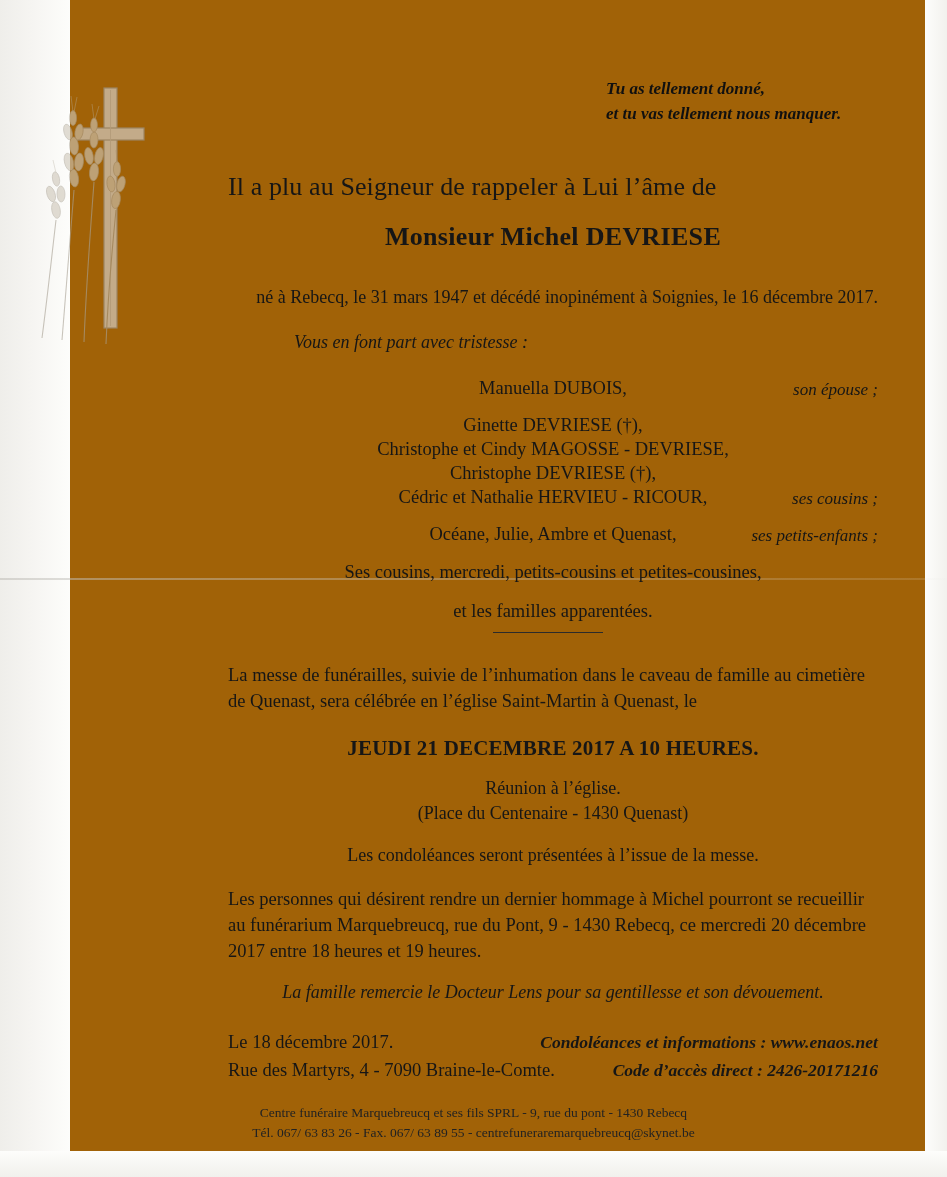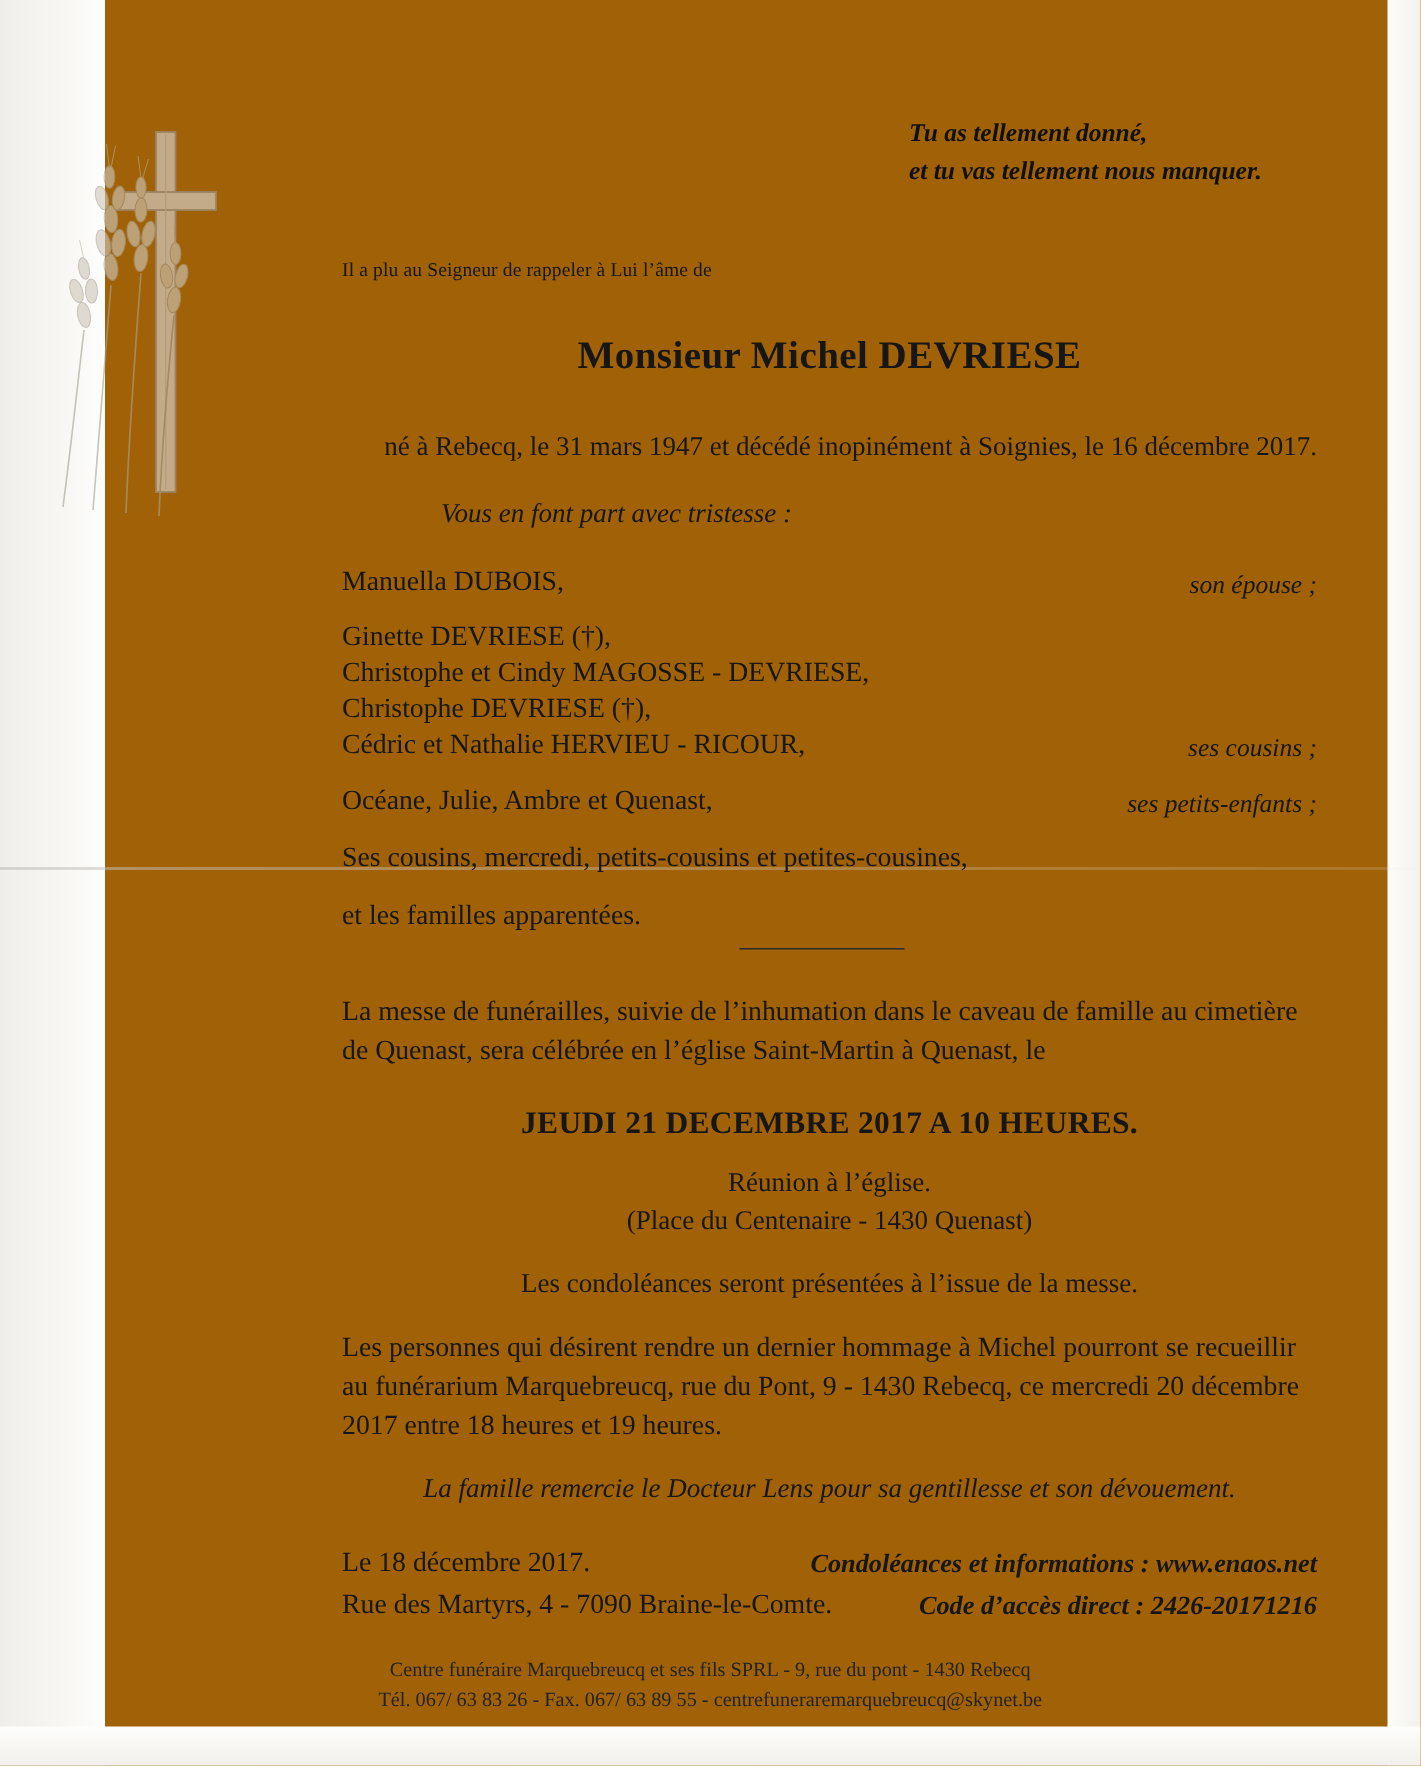--- a/index.html
+++ b/index.html
@@ -69,21 +69,21 @@
     font-size: 17px;
     line-height: 25px;
     font-weight: 600;
     color: #101010;
   }
 
   .intro {
     position: absolute;
     top: 172px;
     left: 0;
-    font-size: 13px;
+    font-size: 26px;
     letter-spacing: 0.1px;
   }
 
   .deceased-name {
     position: absolute;
     top: 222px;
     left: 0;
     width: 650px;
     text-align: center;
     font-size: 26px;
@@ -111,20 +111,21 @@
   .family {
     position: absolute;
     top: 376px;
     left: 0;
     width: 650px;
     font-size: 18.5px;
   }
   .family-group {
     position: relative;
     margin-bottom: 13px;
+    text-align: center;
   }
   .family-line {
     line-height: 24px;
     white-space: nowrap;
   }
   .family-rel {
     position: absolute;
     right: 0;
     bottom: 0;
     font-style: italic;

